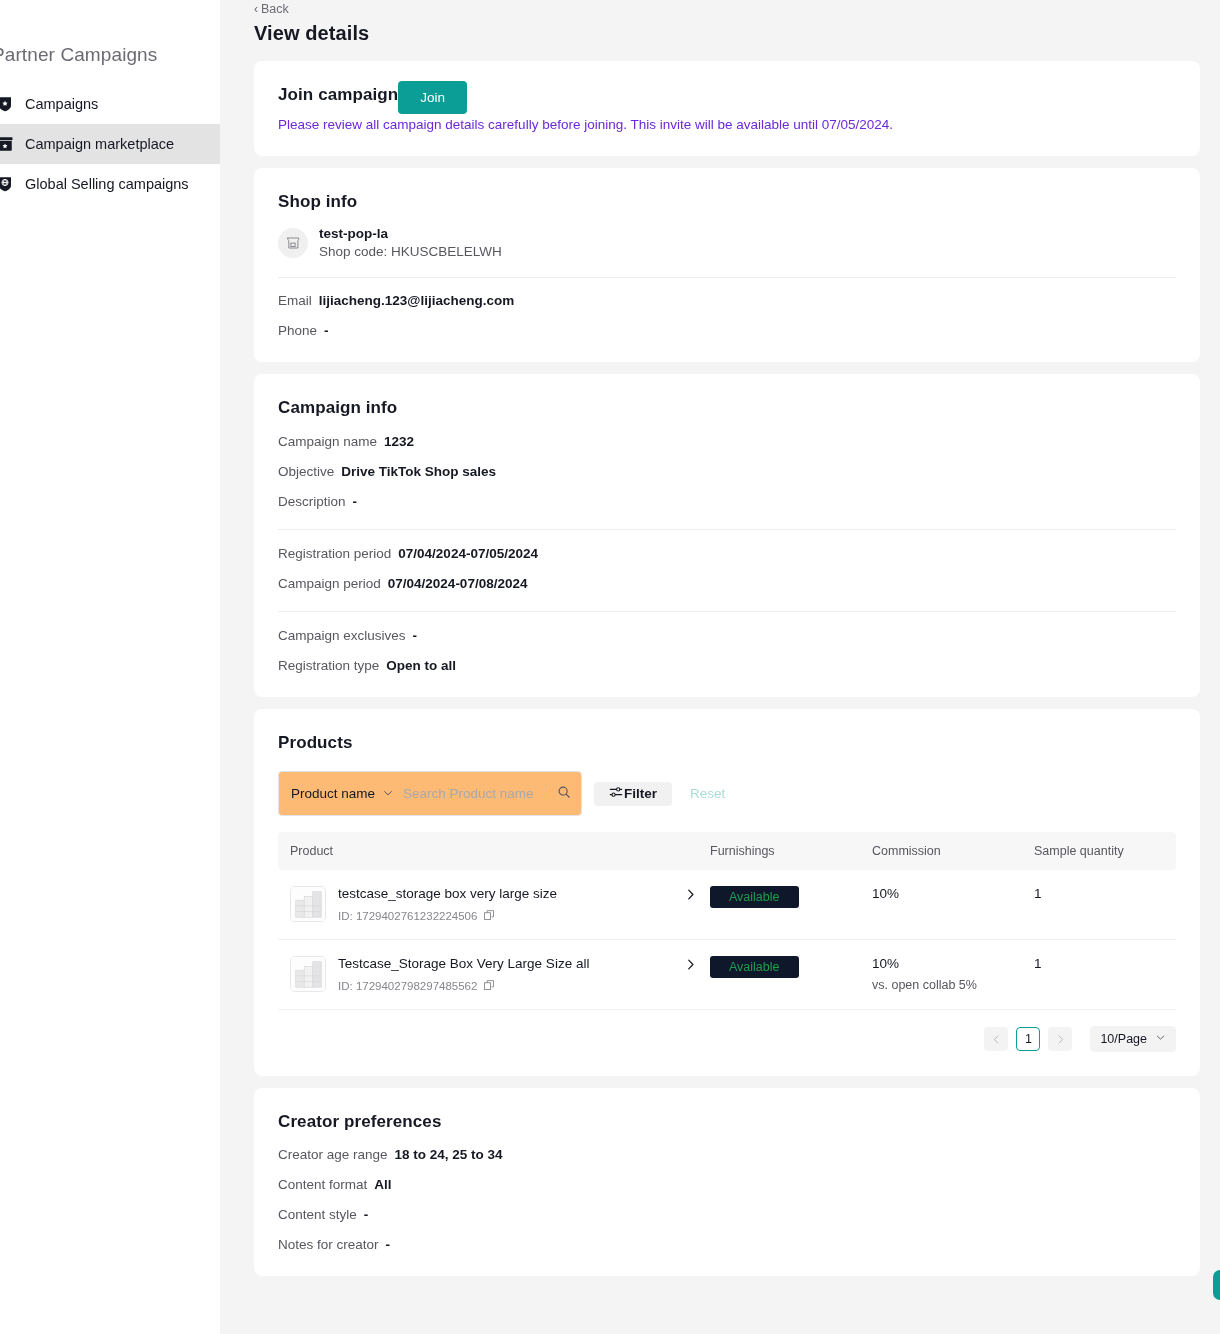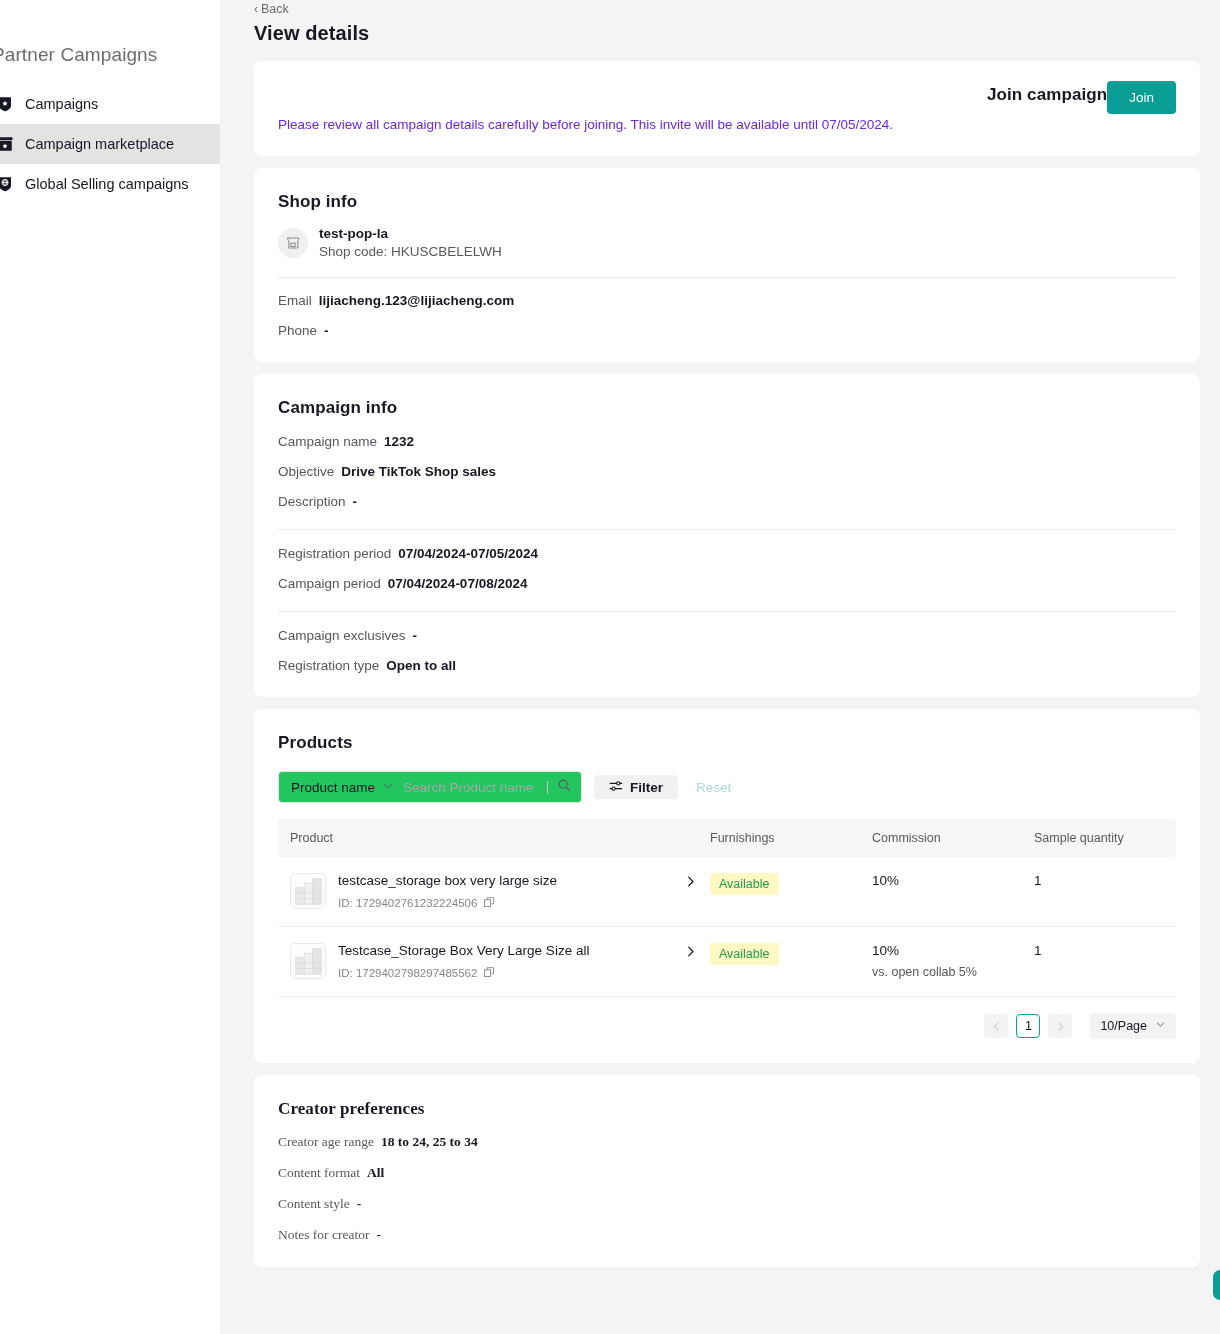--- a/index.html
+++ b/index.html
@@ -48,21 +48,21 @@
     font-size: 20px; font-weight: 700; color: #161823;
     margin-top: 6px; margin-bottom: 16px; letter-spacing: .1px;
   }
 
   .card {
     background: #ffffff; border-radius: 8px;
     margin-bottom: 12px; padding: 24px;
   }
 
   
-  .join-head { display: flex; align-items: flex-start; justify-content: flex-end; }
+  .join-head { display: flex; align-items: flex-start; justify-content: flex-start; }
   .card-title { font-size: 17px; font-weight: 700; color: #161823; letter-spacing: .1px; }
   .join-desc { font-size: 13.5px; color: #6d28d9; margin-top: 3px; }
   .btn-join {
     background: #0b9e96; color: #ffffff; border: none; border-radius: 4px;
     font-family: inherit; font-size: 13.5px; font-weight: 500;
     padding: 9px 22px; cursor: pointer; margin-top: -4px;
   }
 
   
   .shop-row { display: flex; align-items: center; gap: 11px; margin-top: 14px; }
@@ -79,34 +79,34 @@
   .kv .v { color: #161823; font-weight: 700; }
 
   
   .group { margin-top: 2px; }
   .group .kv:first-child { margin-top: 16px; }
   .sep { height: 1px; background: #ededed; margin-top: 20px; }
 
   
   .filter-bar { display: flex; align-items: center; gap: 12px; margin-top: 18px; }
   .search-wrap {
-    display: flex; align-items: center; height: 32px; width: 304px;
-    border: 1px solid #e3e3e5; border-radius: 4px; background: #22c55e;
+    display: flex; align-items: center; height: 45px; width: 304px;
+    border: 1px solid #e3e3e5; border-radius: 4px; background: #fdba74;
     padding: 0 10px 0 12px;
   }
   .sel-label { font-size: 13.5px; color: #161823; white-space: nowrap; }
   .chev-dn { margin: 0 9px 0 7px; display: block; }
   .search-input {
     border: none; outline: none; flex: 1 1 auto; font-family: inherit;
     font-size: 13.5px; color: #161823; background: transparent; min-width: 0;
   }
   .search-input::placeholder { color: #a8a8ad; }
   .caret { width: 1px; height: 13px; background: #c5c5c9; margin-right: 9px; }
   .btn-filter {
-    display: flex; align-items: center; gap: 7px; height: 24px;
+    display: flex; align-items: center; gap: 1px; height: 24px;
     background: #f1f1f2; border: none; border-radius: 4px; padding: 0 15px;
     font-family: inherit; font-size: 13.5px; font-weight: 700; color: #161823; cursor: pointer;
   }
   .btn-reset {
     background: none; border: none; font-family: inherit; font-size: 13.5px;
     color: #aadcd8; padding: 0 6px; cursor: default;
   }
 
   table.products { width: 100%; border-collapse: collapse; margin-top: 16px; table-layout: fixed; }
   table.products thead th {
@@ -126,43 +126,43 @@
   .prod-cell { display: flex; align-items: flex-start; gap: 12px; }
   .thumb {
     width: 36px; height: 36px; flex: 0 0 36px; border: 1px solid #e8e8ea;
     border-radius: 5px; background: #fbfbfb; overflow: hidden;
   }
   .prod-main { flex: 1 1 auto; min-width: 0; }
   .prod-name { font-size: 13.5px; color: #161823; }
   .prod-id { font-size: 11.5px; color: #86868c; margin-top: 8px; display: flex; align-items: center; gap: 6px; }
   .row-chev { flex: 0 0 14px; padding-top: 2px; }
   .badge-available {
-    display: inline-block; background: #fef9c3; color: #1f9d4d;
-    font-size: 12.5px; padding: 4px 9px; border-radius: 3px;
+    display: inline-block; background: #0f172a; color: #1f9d4d;
+    font-size: 12.5px; padding: 4px 19px; border-radius: 3px;
   }
   .comm-sub { font-size: 12.5px; color: #57575f; margin-top: 7px; }
 
   .pager { display: flex; align-items: center; justify-content: flex-end; gap: 8px; margin-top: 16px; }
   .pg-btn {
     width: 24px; height: 24px; border-radius: 4px; background: #f3f3f4; border: none;
     display: flex; align-items: center; justify-content: center; cursor: pointer;
   }
   .pg-num {
     width: 24px; height: 24px; border-radius: 4px; background: #fff;
     border: 1px solid #0b9e96; color: #161823; font-family: inherit; font-size: 12.5px;
     display: flex; align-items: center; justify-content: center; cursor: pointer;
   }
   .pg-size {
     display: flex; align-items: center; gap: 8px; height: 26px; padding: 0 10px;
     background: #f3f3f4; border-radius: 4px; font-size: 12.5px; color: #161823;
     margin-left: 10px; cursor: pointer;
   }
 
   
-  .card-last { margin-bottom: 12px; font-family: Liberation Serif, serif; }
+  .card-last { margin-bottom: 12px; }
 
   .edge-widget {
     position: absolute; right: 0; top: 1270px; width: 7px; height: 30px;
     background: #0b9e96; border-radius: 8px 0 0 8px;
   }
 </style>
 </head>
 <body>
 
 <div class="app">

